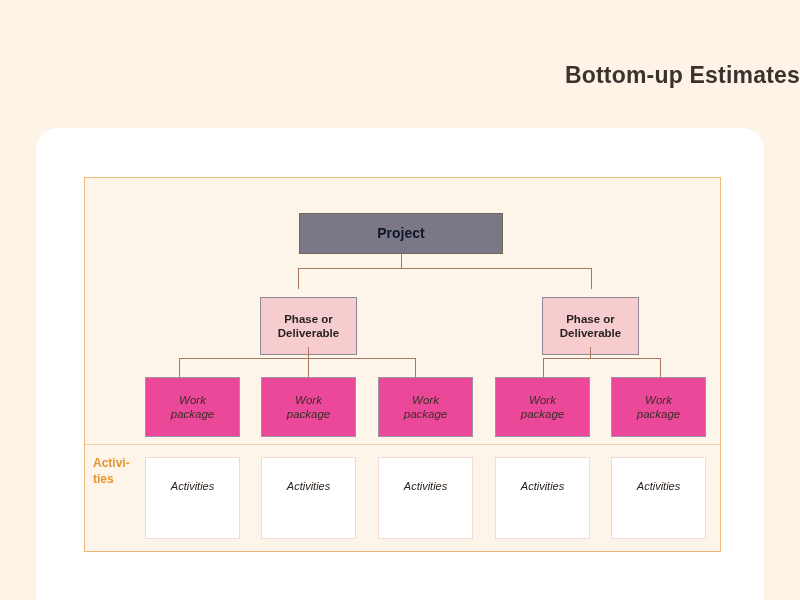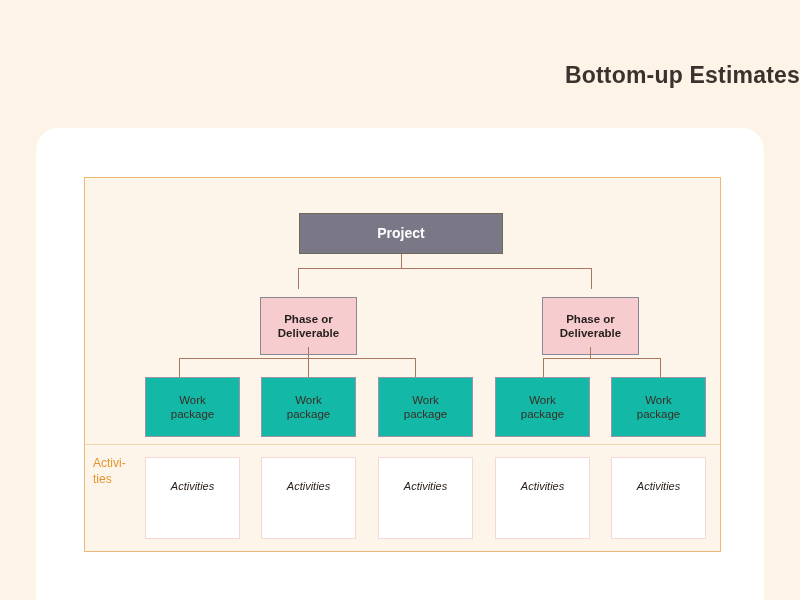--- a/index.html
+++ b/index.html
@@ -57,40 +57,41 @@
     display: flex;
     align-items: center;
     justify-content: center;
     text-align: center;
     line-height: 1.25;
   }
 
   .node-project {
     background: #7a7787;
     border: 1px solid #6d6a58;
-    color: #ffffff;
+    color: #0f172a;
     font-size: 14px;
     font-weight: bold;
   }
 
   .node-phase {
     background: #f6ccce;
     border: 1px solid #8b8795;
     color: #241f1d;
     font-size: 11.5px;
     font-weight: bold;
     margin-top: 8px;
   }
 
   .node-work {
-    background: #14b8a6;
+    background: #ec4899;
     border: 1px solid #9b93a6;
     color: #3a2d26;
     font-size: 11.5px;
     font-weight: normal;
+    font-style: italic;
   }
 
   .node-activity {
     background: #ffffff;
     border: 1px solid #f4d9d6;
     color: #2b211b;
     font-size: 11px;
     font-style: italic;
     align-items: flex-start;
     justify-content: center;
@@ -114,21 +115,21 @@
     height: 1px;
     background: #f3d4ad;
   }
 
   #activities-label {
     position: absolute;
     left: 93px;
     top: 455px;
     width: 48px;
     font-size: 12px;
-    font-weight: normal;
+    font-weight: bold;
     color: #e5952f;
     line-height: 1.35;
   }
 </style>
 </head>
 <body>
 
 <div id="page-title">Bottom-up Estimates</div>
 
 <div id="content-card"></div>

